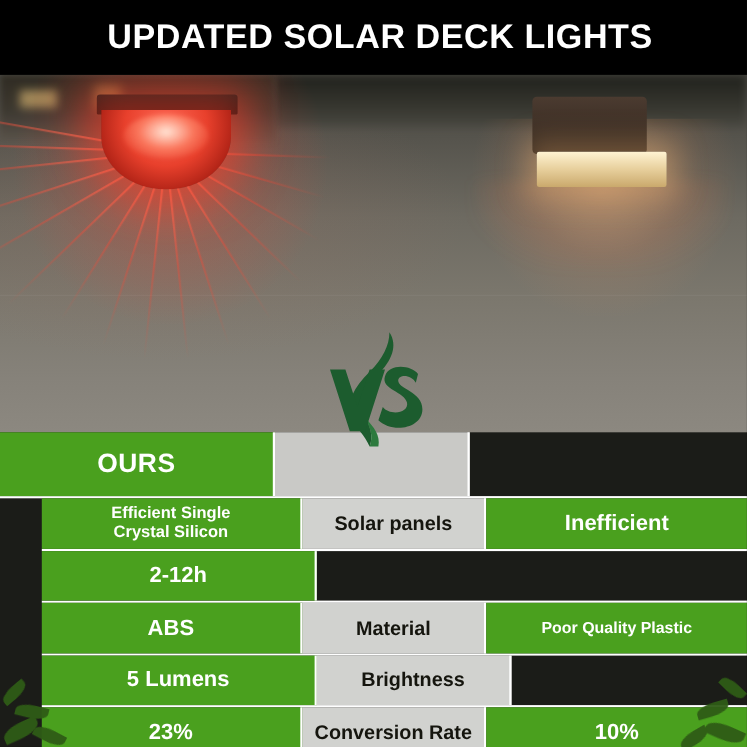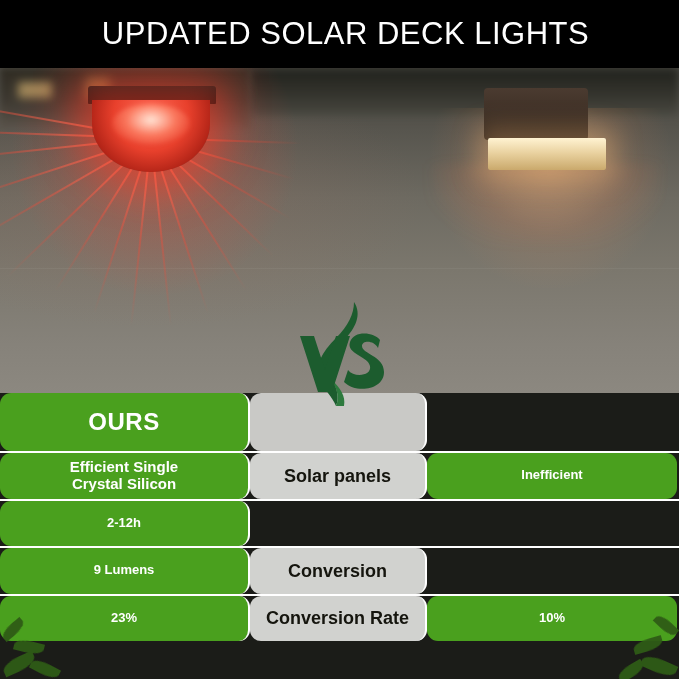--- a/index.html
+++ b/index.html
@@ -26,21 +26,21 @@
     height: 68px;
     background: #000000;
     display: flex;
     align-items: center;
     justify-content: center;
     z-index: 5;
   }
   #header-title {
     color: #ffffff;
     font-size: 31px;
-    font-weight: normal;
+    font-weight: bold;
     letter-spacing: 0.5px;
     white-space: nowrap;
     margin-left: 12px;
   }
 
   
   #scene {
     position: absolute;
     left: 0; top: 68px;
     width: 679px;
@@ -188,31 +188,30 @@
     display: flex;
     flex-direction: column;
   }
   .t-row {
     display: flex;
     flex: 0 0 auto;
     border-bottom: 2px solid #ffffff;
   }
   .t-row:last-child { border-bottom: none; }
   .t-head { height: 58px; }
-  .t-body { height: 45.5px; }
+  .t-body { height: 45.5px; margin-left: 38px; }
   .cell {
     display: flex;
     align-items: center;
     justify-content: center;
     text-align: center;
     color: #ffffff;
     box-sizing: border-box;
     padding: 0 6px;
     line-height: 1.12;
-    border-radius: 11px;
   }
   .c-ours {
     width: 250px;
     background: #4aa01e;
     border-right: 2px solid #ffffff;
   }
   .c-mid {
     width: 177px;
     background: rgba(240,240,238,0.86);
     color: #16160f;
@@ -225,21 +224,21 @@
   
   .t-head .c-mid {
     background: rgba(245,245,243,0.80);
   }
   .t-head .cell {
     font-size: 24px;
     font-weight: bold;
     letter-spacing: 0.5px;
   }
   .t-body .c-ours, .t-body .c-others {
-    font-size: 13px;
+    font-size: 20px;
     font-weight: bold;
   }
   .t-body .c-mid {
     font-size: 18px;
     font-weight: bold;
     color: #15150e;
   }
   .small { font-size: 15px !important; }
   .xsmall { font-size: 14.5px !important; }
 
@@ -343,24 +342,29 @@
       <div class="cell c-ours small" style="white-space:pre-line;">Efficient Single
 Crystal Silicon</div>
       <div class="cell c-mid">Solar panels</div>
       <div class="cell c-others">Inefficient</div>
     </div>
 
     <div class="t-row t-body">
       <div class="cell c-ours">2-12h</div>
     </div>
 
-
-    <div class="t-row t-body">
-      <div class="cell c-ours">9 Lumens</div>
-      <div class="cell c-mid">Conversion</div>
+    <div class="t-row t-body">
+      <div class="cell c-ours">ABS</div>
+      <div class="cell c-mid">Material</div>
+      <div class="cell c-others xsmall">Poor Quality Plastic</div>
+    </div>
+
+    <div class="t-row t-body">
+      <div class="cell c-ours">5 Lumens</div>
+      <div class="cell c-mid">Brightness</div>
     </div>
 
     <div class="t-row t-body">
       <div class="cell c-ours">23%</div>
       <div class="cell c-mid">Conversion Rate</div>
       <div class="cell c-others">10%</div>
     </div>
 
   </div>
 </div>

